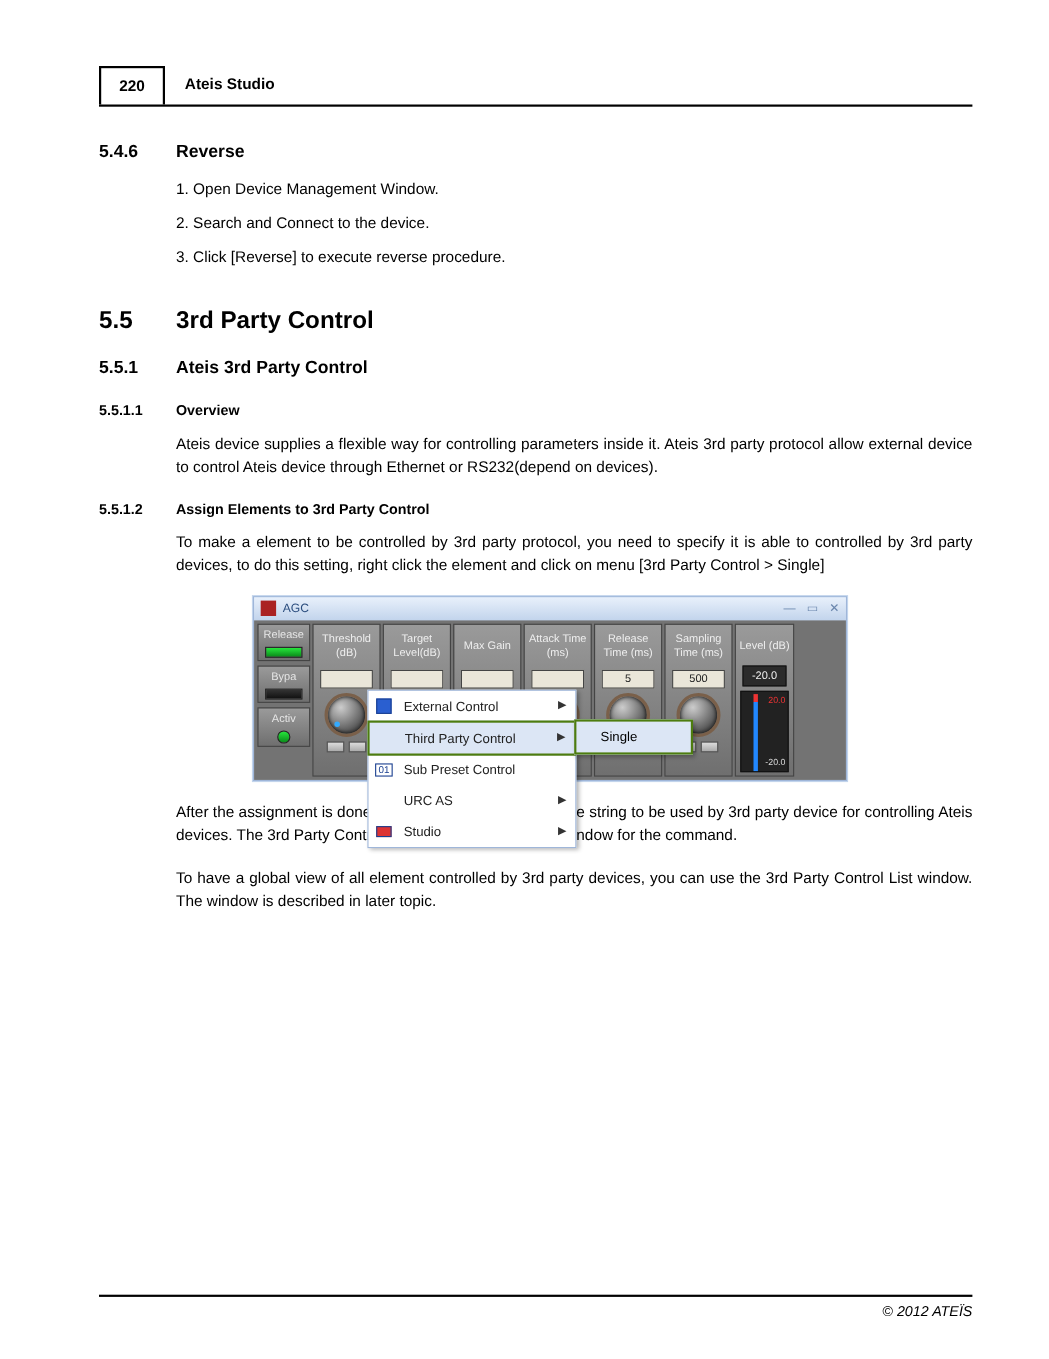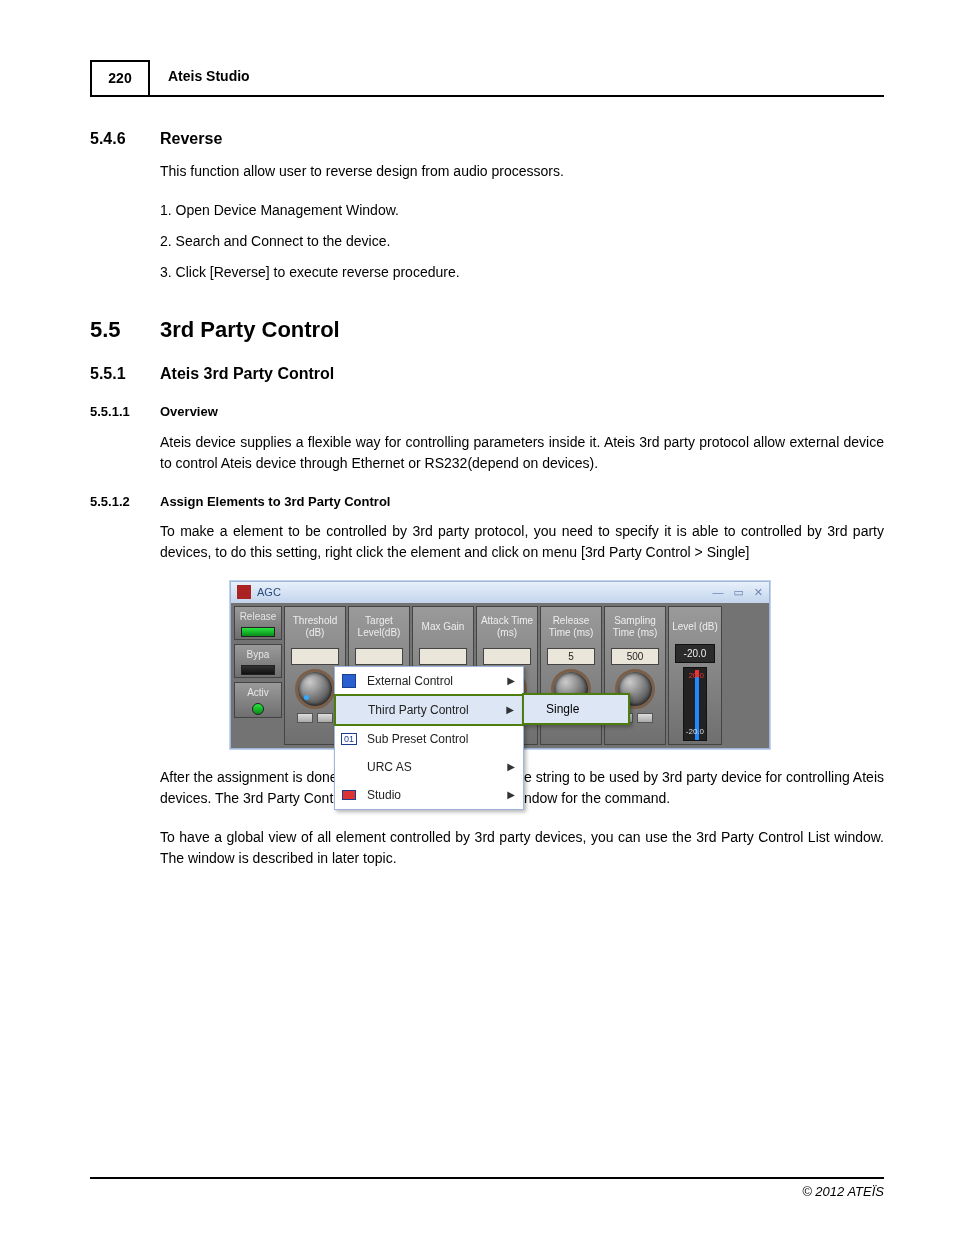--- a/index.html
+++ b/index.html
@@ -145,21 +145,21 @@
     text-align: center;
     padding: 3px 2px;
     display: flex;
     flex-direction: column;
     align-items: center;
   }
   .meter-head { min-height: 34px; display:flex; align-items:center; justify-content:center; line-height:1.15;}
   .meter-val { background: #2b2b2b; border: 1px solid #111; color: #eee; width: 40px; padding: 1px 0; font-size:10px;}
   .meter-bar {
     margin-top: 4px;
-    width: 24px; height: 74px;
+    width: 44px; height: 74px;
     background: #222;
     border: 1px solid #111;
     position: relative;
   }
   .meter-bar::before {
     content: "";
     position: absolute;
     top: 2px; left: 11px; width: 4px; height: 70px;
     background: linear-gradient(#e33, #e33 10%, #28f 10%, #28f 100%);
   }
@@ -219,21 +219,20 @@
 <div class="page">
   <div class="header-bar">
     <div class="page-num">220</div>
     <div class="header-title">Ateis Studio</div>
   </div>
 
   <div class="sec-row h2">
     <div class="sec-num">5.4.6</div>
     <div class="sec-title">Reverse</div>
   </div>
-  <div class="body-text">This function allow user to reverse design from audio processors.</div>
   <div class="ol-item">1. Open Device Management Window.</div>
   <div class="ol-item">2. Search and Connect to the device.</div>
   <div class="ol-item">3. Click [Reverse] to execute reverse procedure.</div>
 
   <div class="sec-row h1">
     <div class="sec-num" style="min-width:70px">5.5</div>
     <div class="sec-title">3rd Party Control</div>
   </div>
 
   <div class="sec-row h2">

